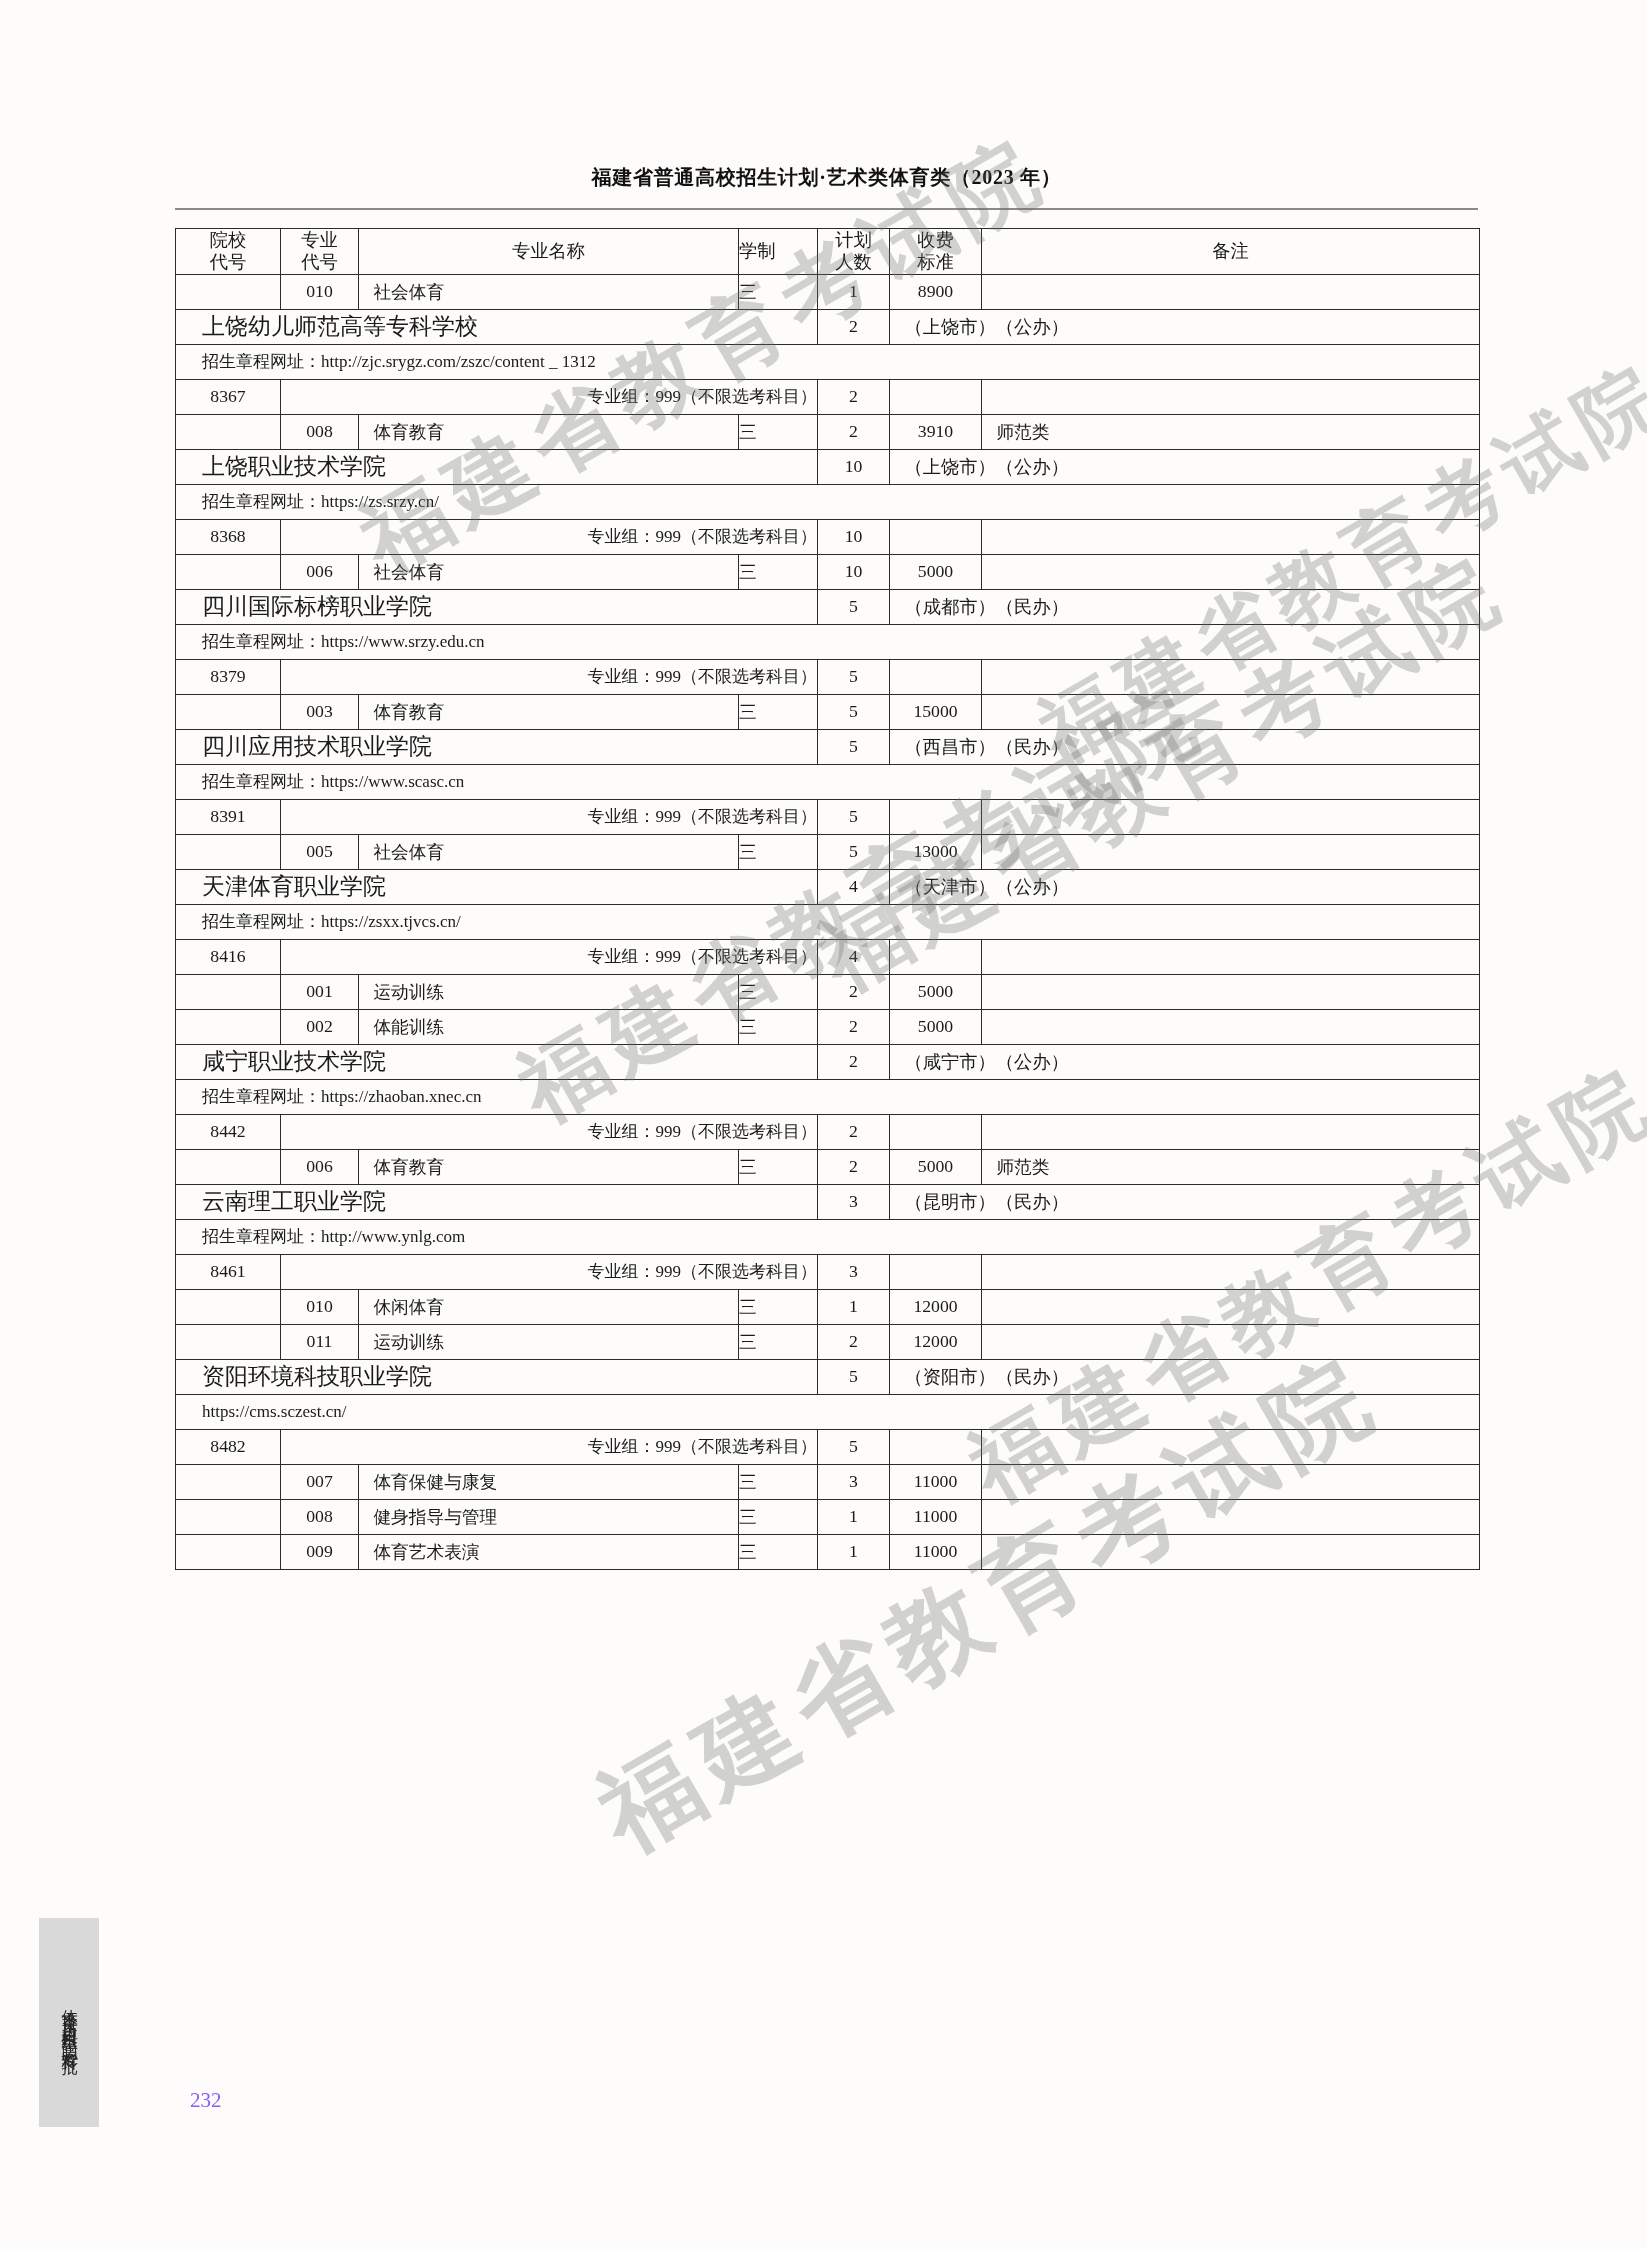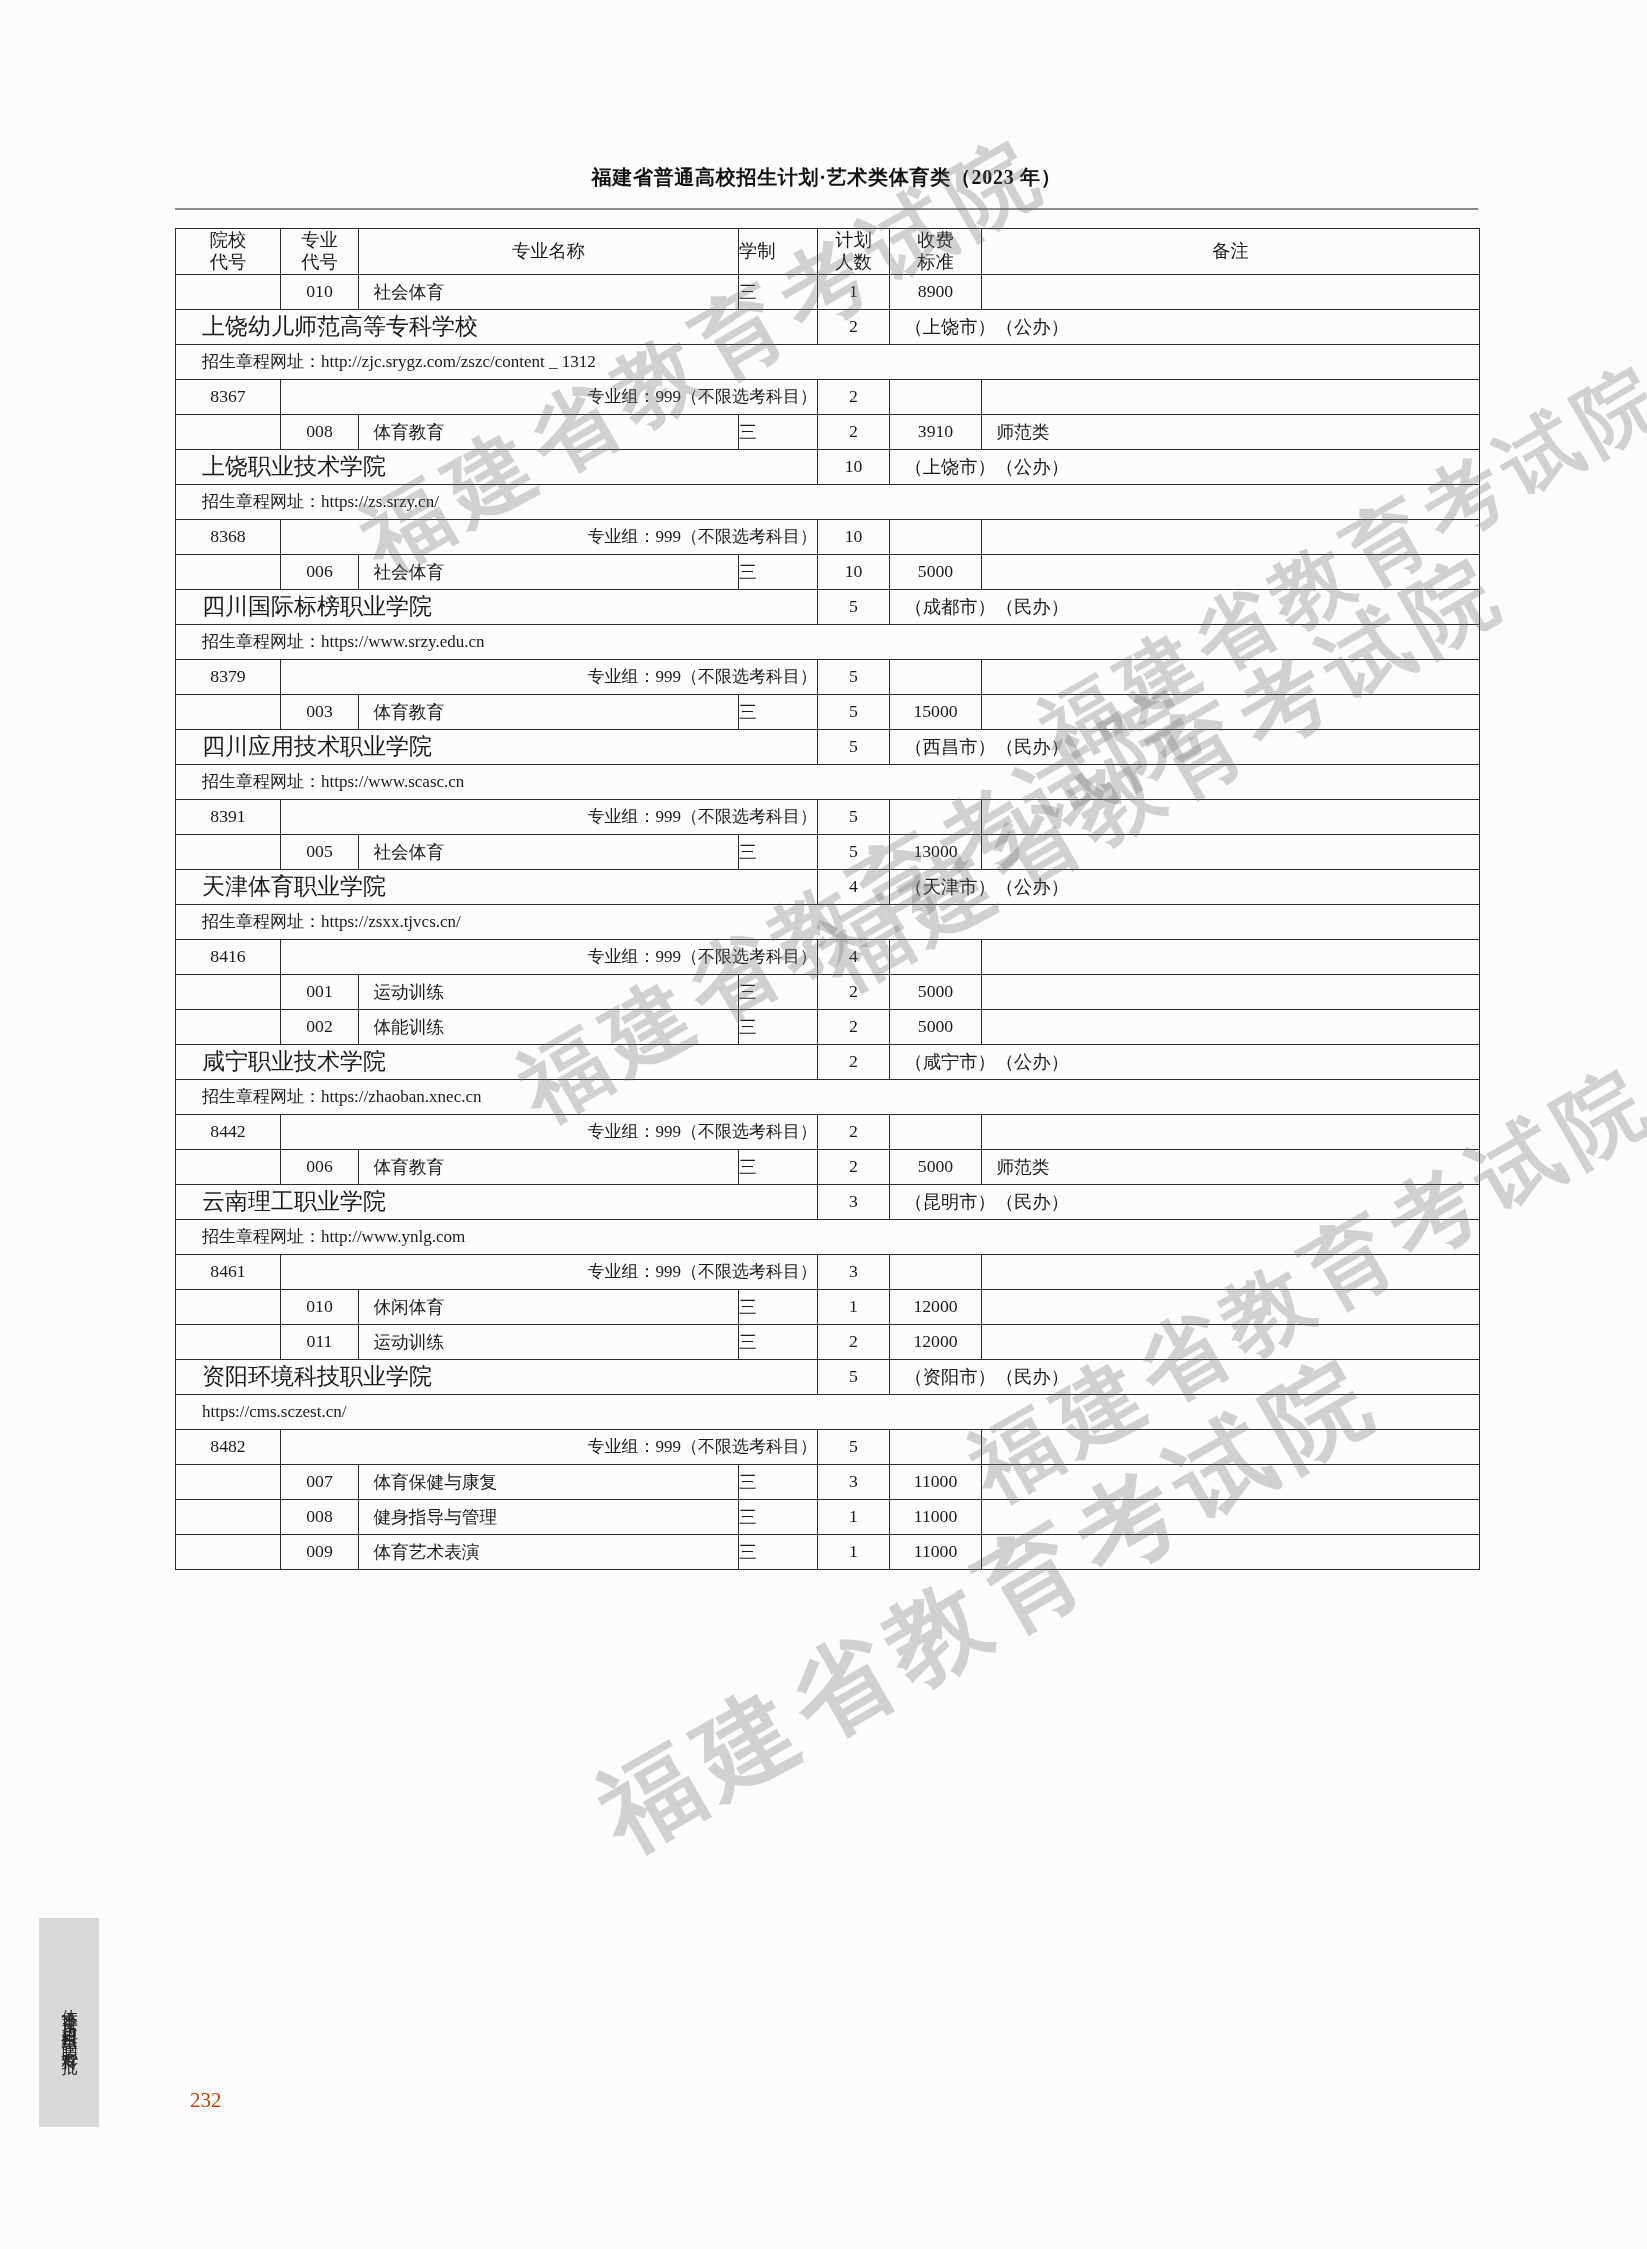--- a/index.html
+++ b/index.html
@@ -142,21 +142,21 @@
     letter-spacing: 2.6px;
     color: #222;
     line-height: 1.5;
     text-align: center;
   }
   .page-number {
     position: absolute;
     left: 190px;
     top: 2088px;
     font-size: 21px;
-    color: #c2410c;
+    color: #8b5cf6;
   }
 </style>
 </head>
 <body>
 
 <div class="page">
 
   <div class="doc-header">
     <div class="title">福建省普通高校招生计划·艺术类体育类（2023 年）</div>
   </div>

